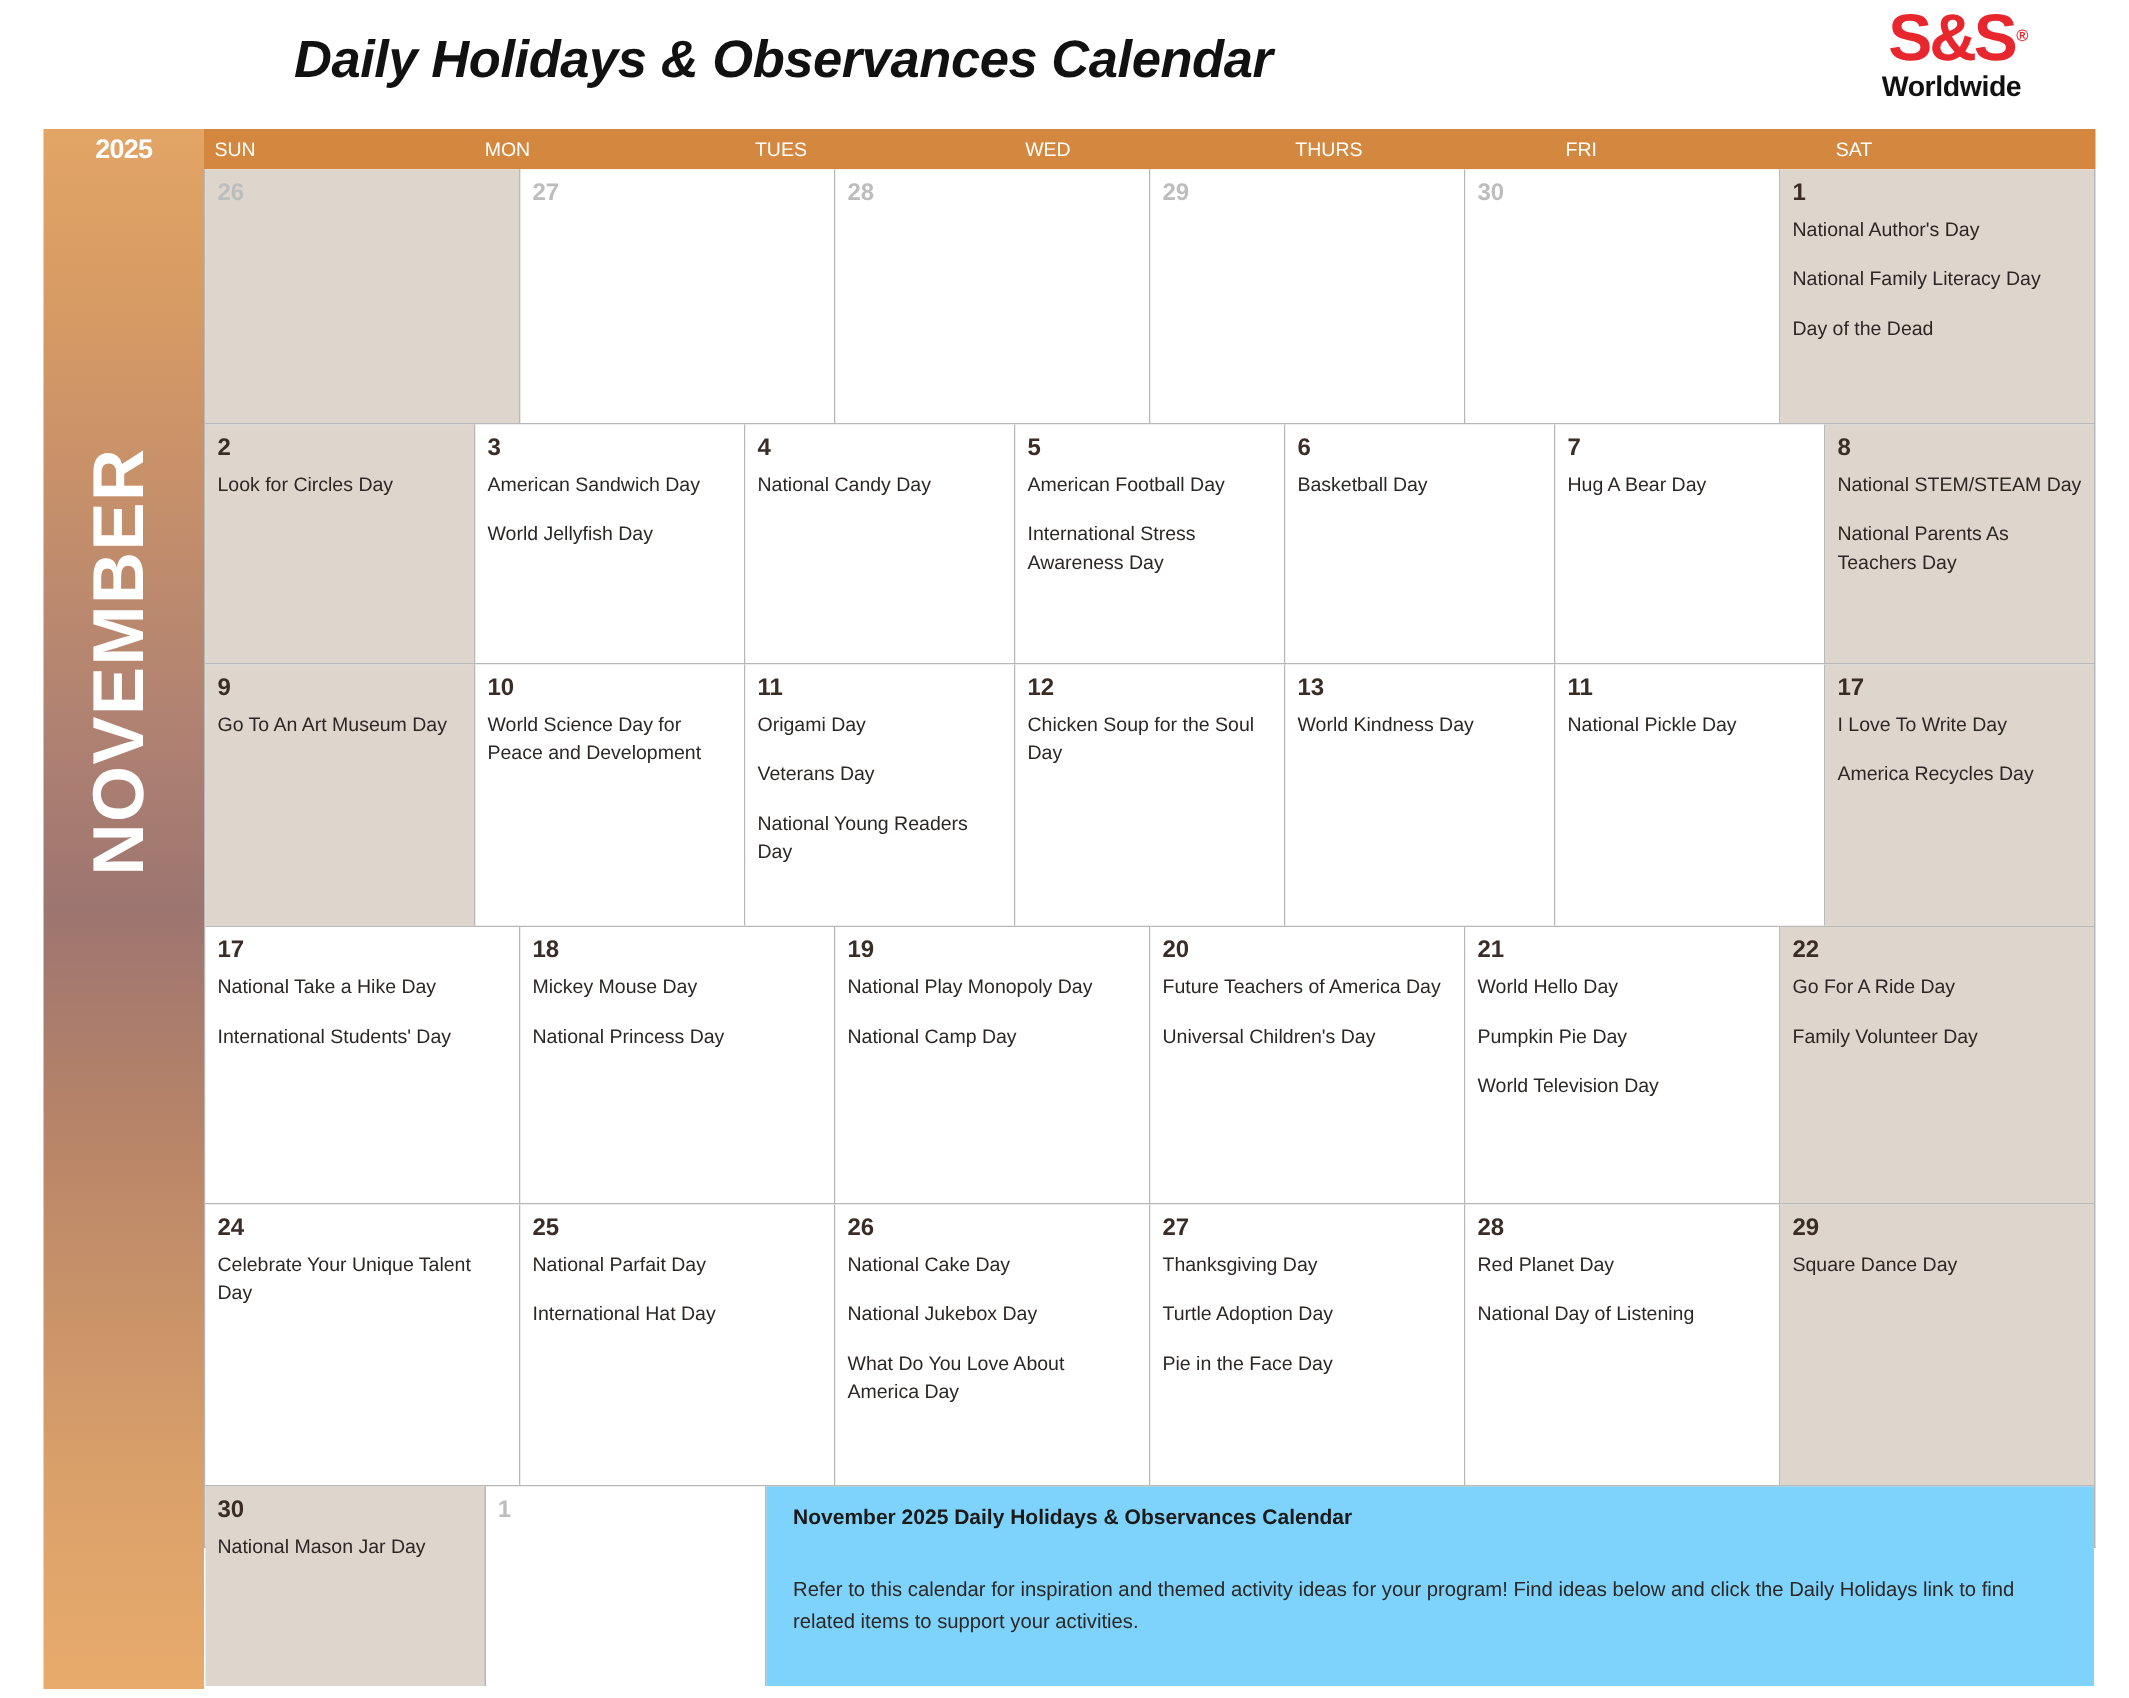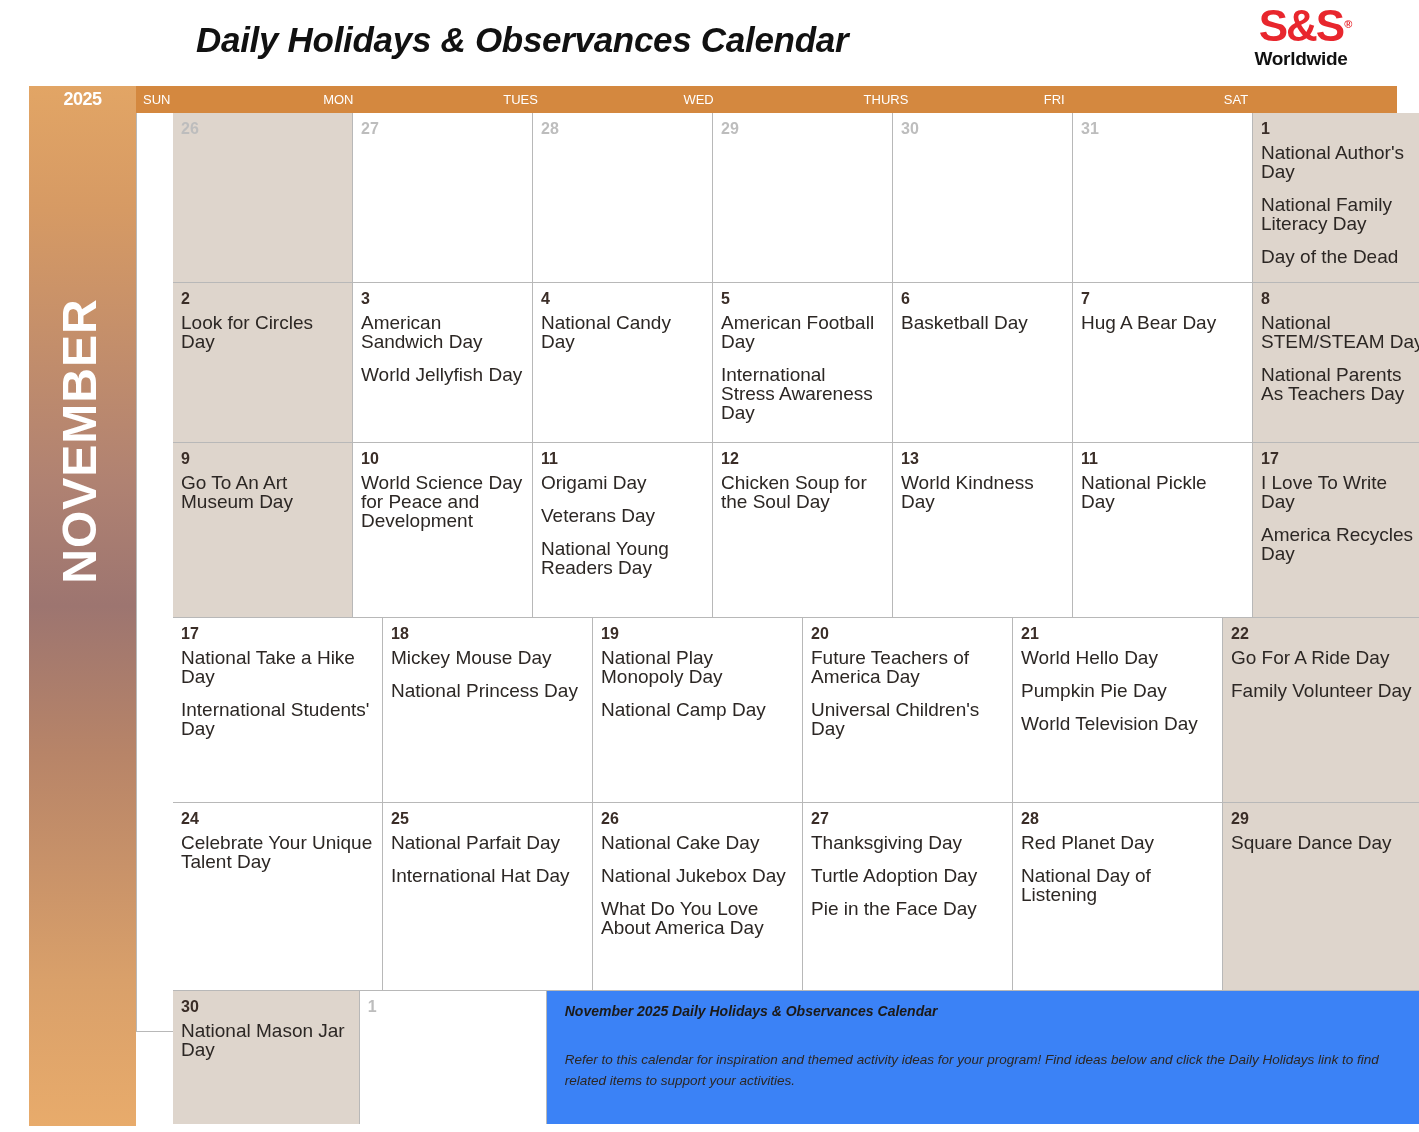--- a/index.html
+++ b/index.html
@@ -152,21 +152,20 @@
   }
 
   .weeks {
     width: 1261px;
     height: 919px;
     box-sizing: border-box;
     border-left: 1px solid #b8b8b8;
     border-right: 1px solid #b8b8b8;
     border-bottom: 1px solid #b8b8b8;
     background: #ffffff;
-    padding-left: 36px;
   }
   .week {
     display: flex;
     width: 1259px;
     box-sizing: border-box;
     border-bottom: 1px solid #b8b8b8;
   }
   .week.w0 { height: 170px; }
   .week.w1 { height: 160px; }
   .week.w2 { height: 175px; }
@@ -192,34 +191,33 @@
     font-weight: bold;
     color: #3a2d27;
     line-height: 20px;
     margin-bottom: 4px;
   }
   .daynum.muted {
     color: #bdbdbd;
     font-weight: bold;
   }
   .event {
-    font-size: 19px;
+    font-size: 13px;
     line-height: 19px;
     color: #2c2724;
     margin-bottom: 14px;
   }
 
   
   .note-cell {
     flex: 5 1 0;
     box-sizing: border-box;
     padding: 10px 18px 4px 18px;
-    background: #3b82f6;
+    background: #7dd3fc;
     border-right: none;
-    font-style: italic;
   }
   .note-title {
     font-size: 14px;
     font-weight: bold;
     color: #1c1a18;
     line-height: 20px;
     margin-bottom: 28px;
   }
   .note-body {
     font-size: 13.5px;
@@ -270,23 +268,20 @@
             </div>
             <div class="cell">
               <div class="daynum muted">28</div>
             </div>
             <div class="cell">
               <div class="daynum muted">29</div>
             </div>
             <div class="cell">
               <div class="daynum muted">30</div>
             </div>
-            <div class="cell">
-              <div class="daynum muted">31</div>
-            </div>
             <div class="cell weekend">
               <div class="daynum">1</div>
               <div class="event">National Author's Day</div>
               <div class="event">National Family Literacy Day</div>
               <div class="event">Day of the Dead</div>
             </div>
           </div>
           <div class="week w1">
             <div class="cell weekend">
               <div class="daynum">2</div>

